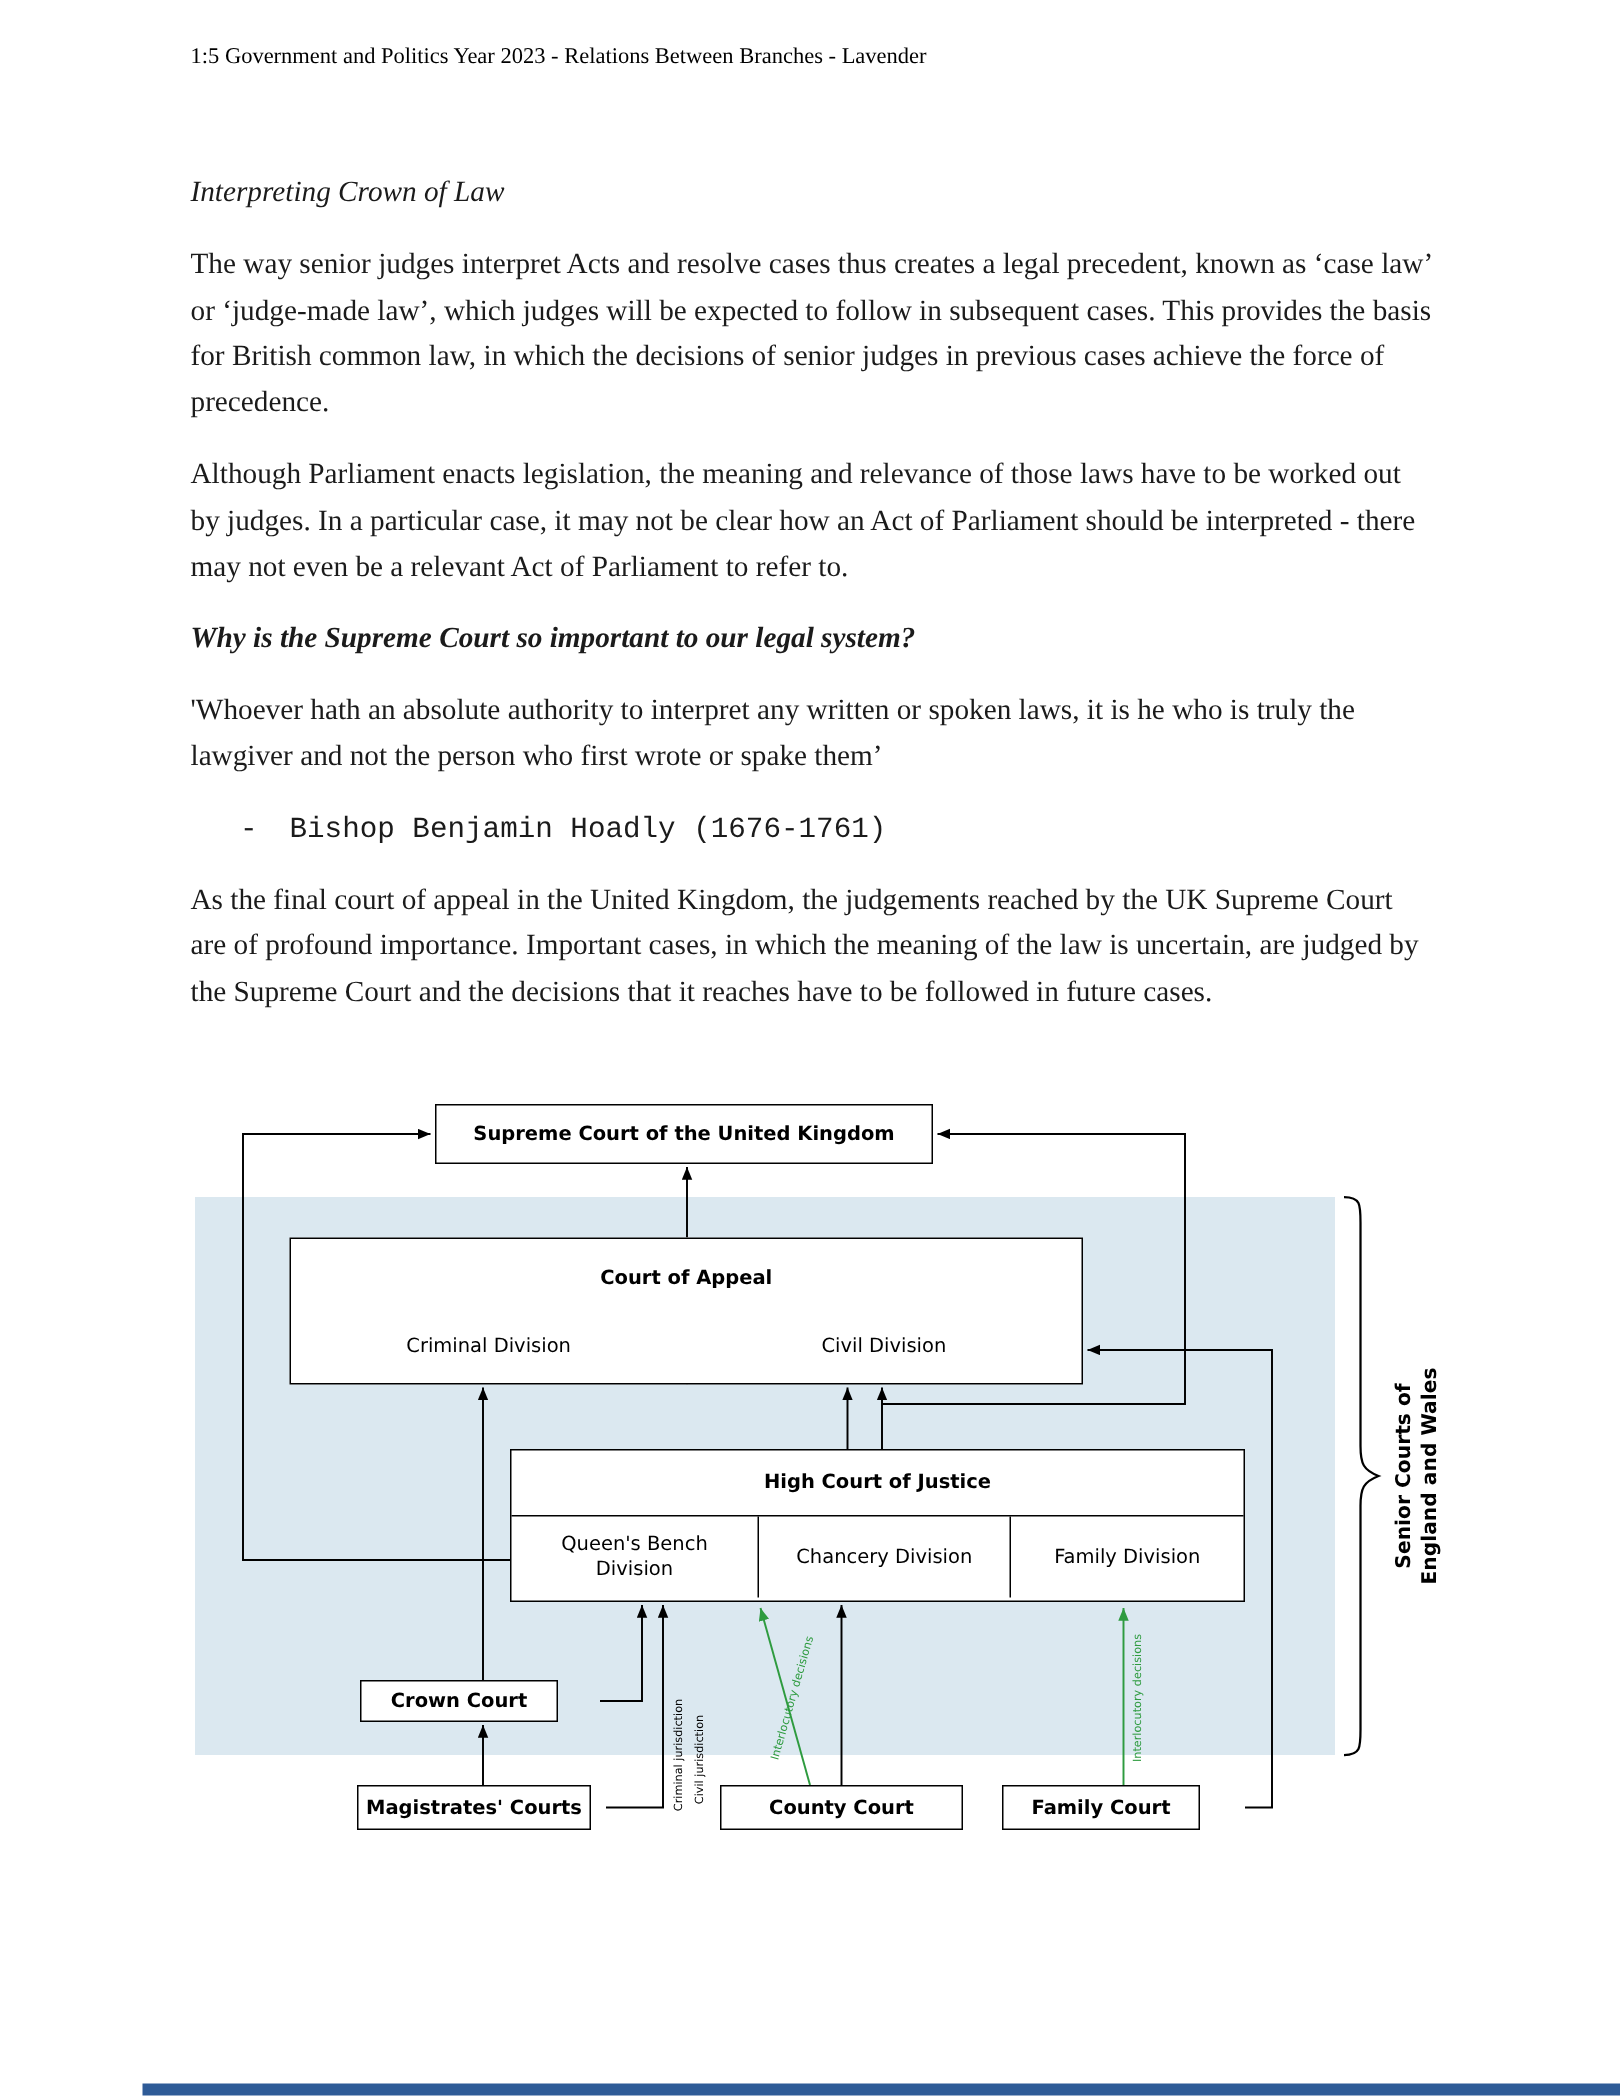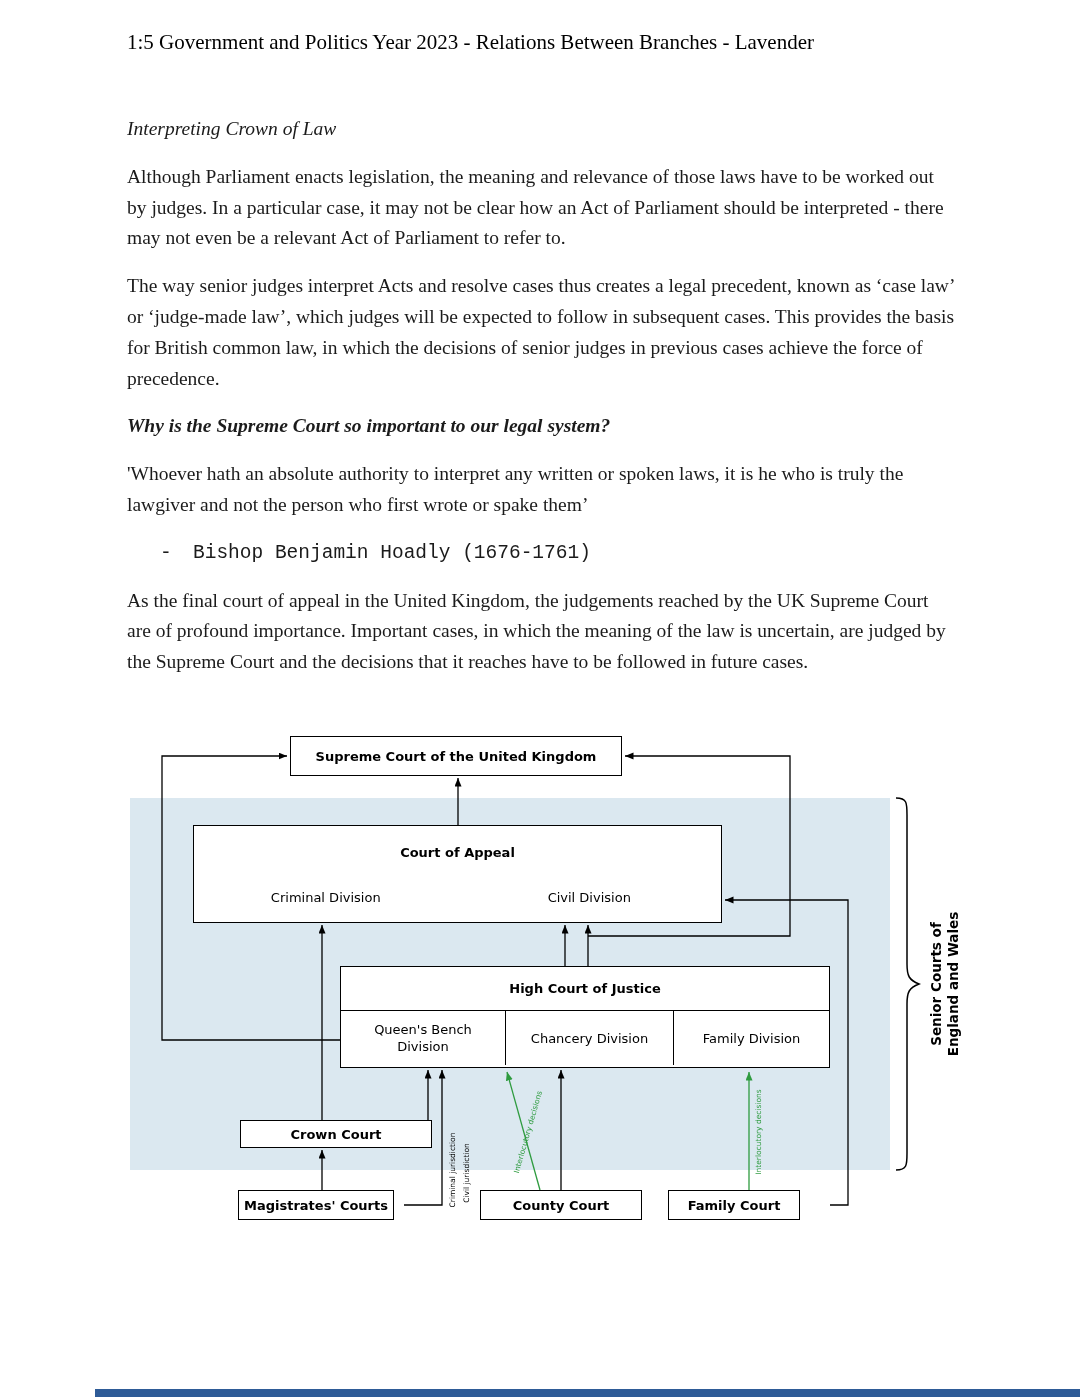--- a/index.html
+++ b/index.html
@@ -2,21 +2,21 @@
 <html><head>
 <meta charset="utf-8">
 <style>
   html,body{margin:0;padding:0;}
   body{
     width:1080px;height:1397px;position:relative;background:#ffffff;
     font-family:"Liberation Serif",serif;color:#1b1b1b;overflow:hidden;
   }
   .doc-header{
     position:absolute;left:127px;top:30px;width:900px;
-    font-size:21px;color:#000;
+    font-size:15px;color:#000;
   }
   .doc-body{
     position:absolute;left:127px;top:114px;width:830px;
     font-size:19.5px;line-height:30.8px;
   }
   .doc-body p{margin:0 0 17px 0;}
   .h-italic{font-style:italic;}
   .h-bold-italic{font-weight:bold;font-style:italic;}
   .quote{}
   .attribution{padding-left:33px;font-family:Liberation Mono, monospace;}
@@ -39,21 +39,21 @@
   .coa-divs{display:flex;margin-top:30px;}
   .coa-divs > div{flex:1;text-align:center;}
   .box-hc{left:340px;top:258px;width:490px;height:102px;display:block;}
   .hc-title{height:43px;line-height:43px;text-align:center;font-weight:bold;border-bottom:1.5px solid #000;}
   .hc-cells{display:flex;height:54px;}
   .hc-cell{display:flex;align-items:center;justify-content:center;text-align:center;line-height:17px;}
   .hc-cell.qb{width:164px;}
   .hc-cell.qb span{display:inline-block;max-width:112px;}
   .hc-cell.ch{width:167px;border-left:1.5px solid #000;border-right:1.5px solid #000;}
   .hc-cell.fd{flex:1;}
-  .box-crown{left:240px;top:412px;width:192px;height:28px;font-weight:bold;}
+  .box-crown{left:240px;top:412px;width:132px;height:28px;font-weight:bold;}
   .box-mag{left:238px;top:482px;width:156px;height:30px;font-weight:bold;}
   .box-county{left:480px;top:482px;width:162px;height:30px;font-weight:bold;}
   .box-familyc{left:668px;top:482px;width:132px;height:30px;font-weight:bold;}
   .vlabel{
     position:absolute;white-space:nowrap;
     transform:translate(-50%,-50%) rotate(-90deg);
     font-size:7.5px;color:#000;
   }
   .vlabel.green{color:#2e9b3f;}
   .vlabel.diag{transform:translate(-50%,-50%) rotate(-74deg);}
@@ -64,22 +64,22 @@
   }
   .footer-bar{position:absolute;left:95px;bottom:0;width:985px;height:8px;background:#2e5b97;}
 </style>
 </head>
 <body>
 
 <div class="doc-header">1:5 Government and Politics Year 2023 - Relations Between Branches - Lavender</div>
 
 <div class="doc-body">
   <p class="h-italic">Interpreting Crown of Law</p>
+  <p>The way senior judges interpret Acts and resolve cases thus creates a legal precedent, known as ‘case law’ or ‘judge-made law’, which judges will be expected to follow in subsequent cases. This provides the basis for British common law, in which the decisions of senior judges in previous cases achieve the force of precedence.</p>
   <p>Although Parliament enacts legislation, the meaning and relevance of those laws have to be worked out by judges. In a particular case, it may not be clear how an Act of Parliament should be interpreted - there may not even be a relevant Act of Parliament to refer to.</p>
-  <p>The way senior judges interpret Acts and resolve cases thus creates a legal precedent, known as ‘case law’ or ‘judge-made law’, which judges will be expected to follow in subsequent cases. This provides the basis for British common law, in which the decisions of senior judges in previous cases achieve the force of precedence.</p>
   <p class="h-bold-italic">Why is the Supreme Court so important to our legal system?</p>
   <p class="quote">'Whoever hath an absolute authority to interpret any written or spoken laws, it is he who is truly the lawgiver and not the person who first wrote or spake them’</p>
   <p class="attribution"><span class="dash">-</span><span>Bishop Benjamin Hoadly (1676-1761)</span></p>
   <p>As the final court of appeal in the United Kingdom, the judgements reached by the UK Supreme Court are of profound importance. Important cases, in which the meaning of the law is uncertain, are judged by the Supreme Court and the decisions that it reaches have to be followed in future cases.</p>
 </div>
 
 <div class="diagram">
   <div class="shaded"></div>
 
   <svg class="lines" width="1080" height="560" viewBox="0 0 1080 560" xmlns="http://www.w3.org/2000/svg">

